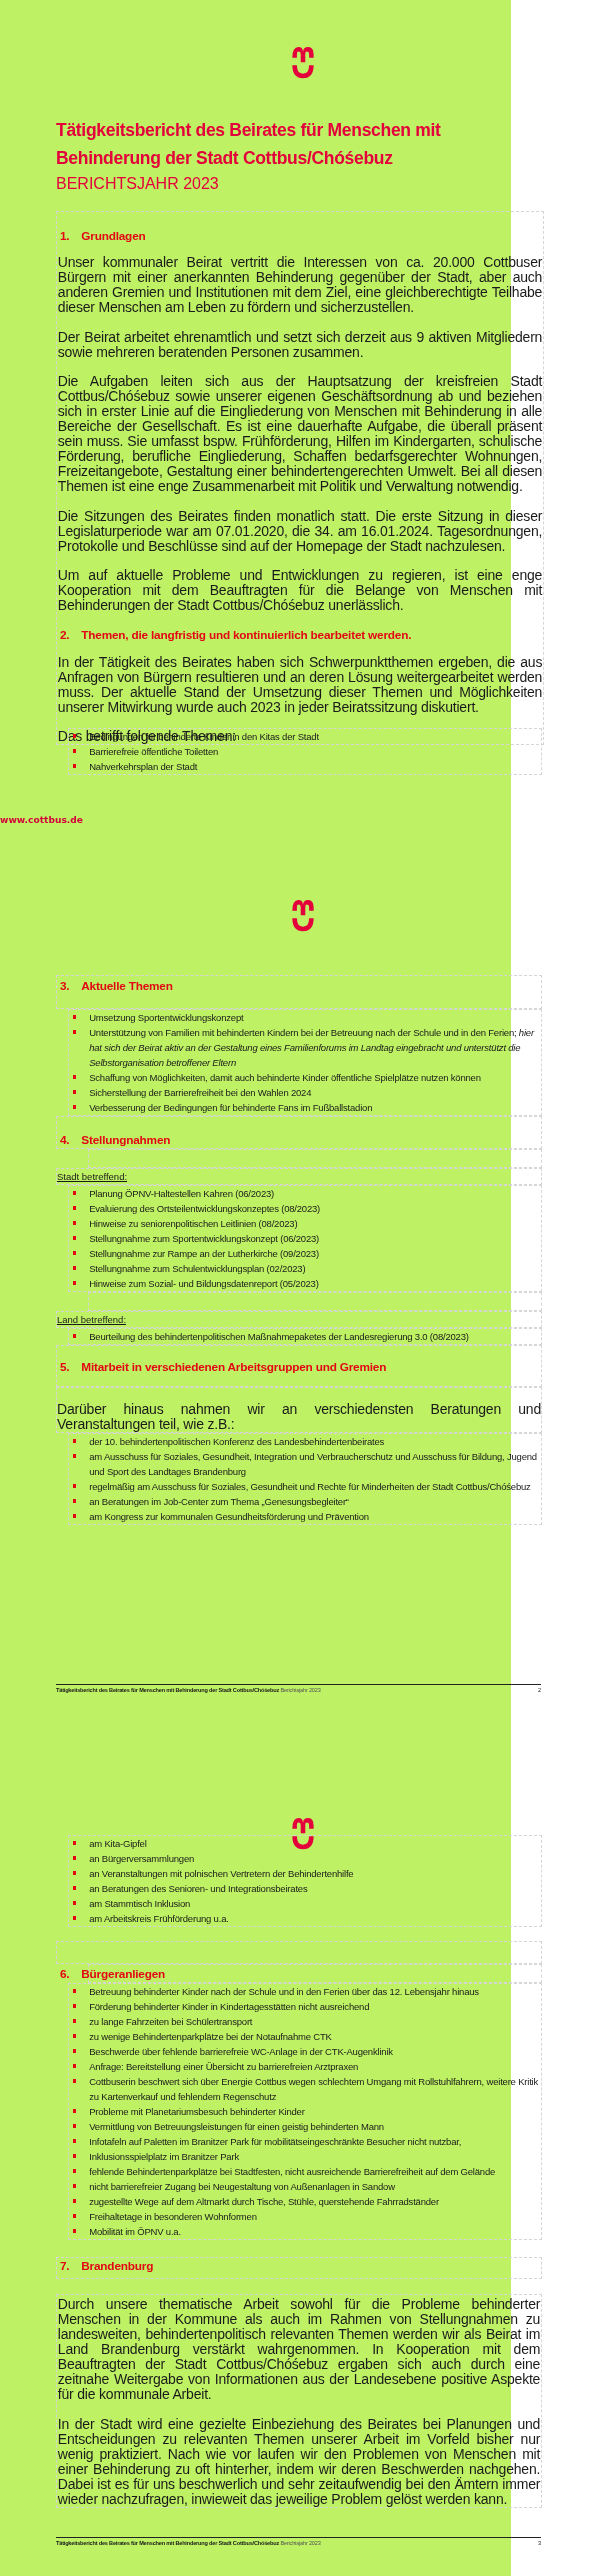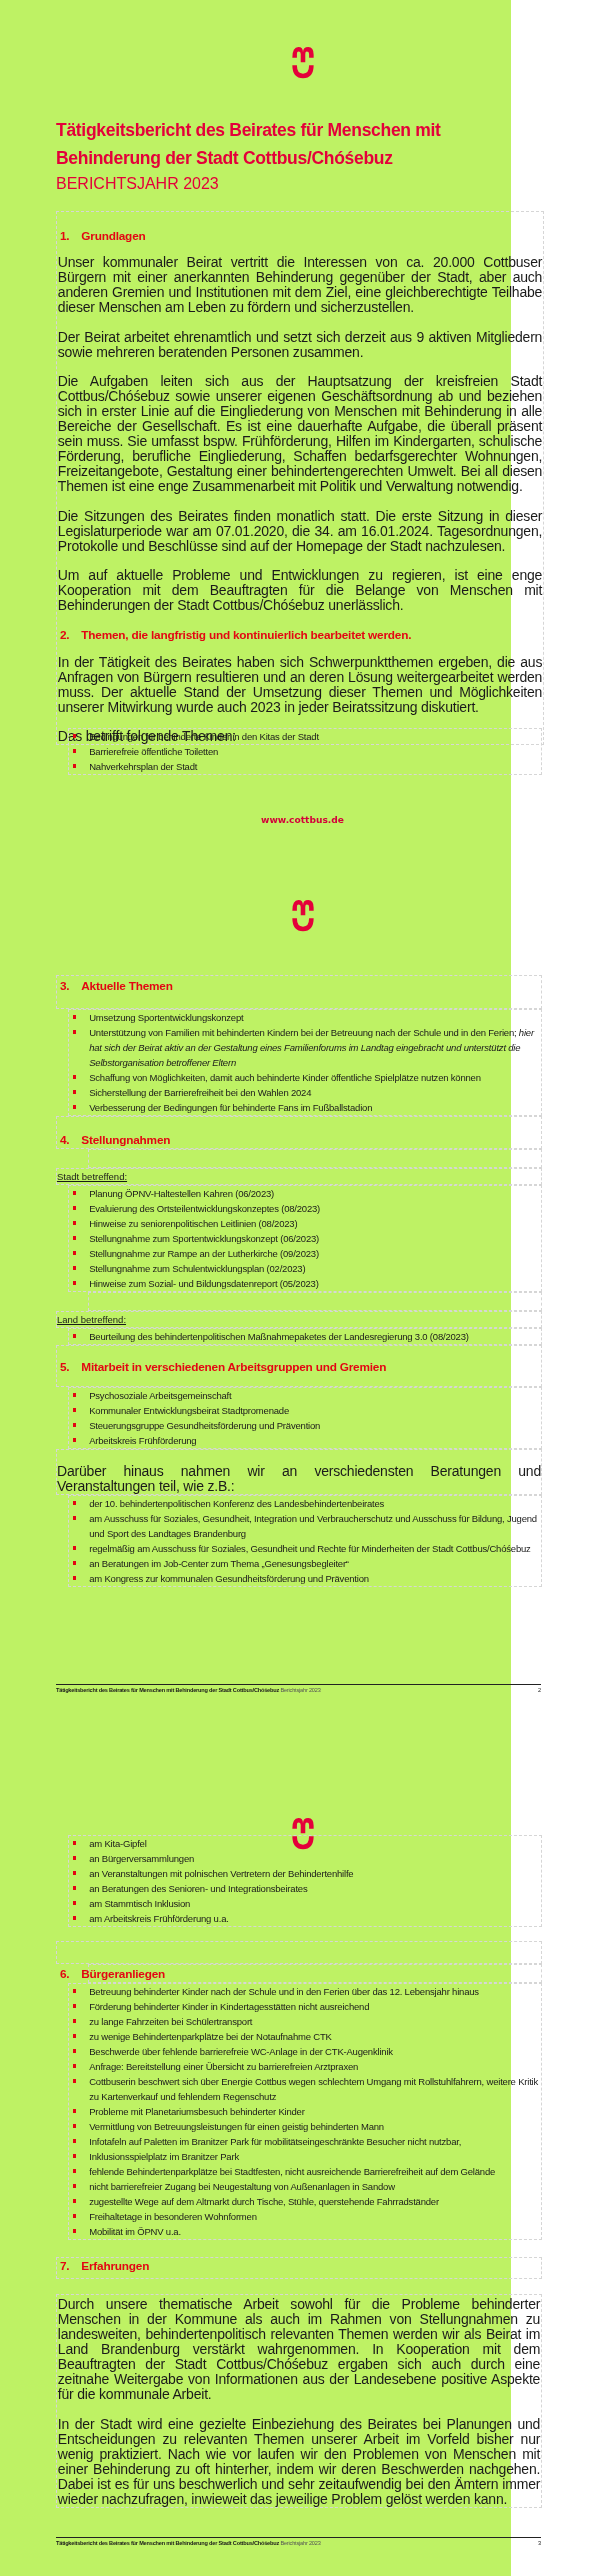--- a/index.html
+++ b/index.html
@@ -11,21 +11,21 @@
   .subtitle { color:#e4003a; font-size:16px; line-height:23px; margin:0; }
   .box { border:0.8px dashed #d6d6d6; }
   .h { color:#e30613; font-weight:bold; font-size:11.8px; margin:0; padding:0 0 0 3px; letter-spacing:-0.2px; }
   .h .num { display:inline-block; width:21.3px; }
   p { margin:0; font-size:14px; line-height:15px; text-align:justify; letter-spacing:-0.2px; }
   ul { list-style:none; margin:0; padding:0 0 0 29px; }
   li { position:relative; font-size:9.5px; line-height:15px; padding-left:20px; letter-spacing:-0.2px; }
   li::before { content:""; position:absolute; left:3.8px; top:5.3px; width:3px; height:3.8px; background:#e30613; }
   .u { text-decoration:underline; font-size:9.5px; line-height:15px; }
   em { font-style:italic; }
-  .web { position:absolute; left:0; width:605px; text-align:center; color:#d4003a; font-weight:bold; font-size:9.1px; font-family:"DejaVu Sans", sans-serif; }
+  .web { position:absolute; left:0; width:605px; color:#d4003a; font-weight:bold; font-size:9.1px; font-family:"DejaVu Sans", sans-serif; }
   .footer { position:absolute; left:56px; width:485px; border-top:1.1px solid #222; padding-top:2.3px; font-size:5.6px; display:flex; justify-content:space-between; letter-spacing:-0.2px; }
   .footer b { font-weight:bold; }
   .footer .yr { color:#555; }
 </style>
 </head>
 <body>
 
 <div class="page" style="top:0;height:839px;">
   <svg class="logo" style="top:44px;" viewBox="0 0 34 46">
     <path d="M3 18 Q3 4 11 4 Q17 4 17 11 Q17 4 24 4 Q31 4 31 14 L31 18 L25 18 L25 13 Q25 10 22 10 Q20 10 20 13 L20 24 L14 24 L14 13 Q14 10 11 10 Q9 10 9 13 L9 18 Z" fill="#e4003a"></path>
@@ -97,26 +97,20 @@
     </ul>
     <div class="box" style="margin-left:32px;height:17px;"></div>
     <div class="box u">Land betreffend:</div>
     <ul class="box" style="margin-left:12.2px;padding-left:0;">
       <li>Beurteilung des behindertenpolitischen Maßnahmepaketes der Landesregierung 3.0 (08/2023)</li>
     </ul>
 
     <div class="box" style="height:40px;position:relative;">
       <h2 class="h" style="position:absolute;top:14.5px;"><span class="num">5.</span><span>Mitarbeit in verschiedenen Arbeitsgruppen und Gremien</span></h2>
     </div>
-    <ul class="box" style="margin-left:12.2px;padding-left:0;">
-      <li>Psychosoziale Arbeitsgemeinschaft</li>
-      <li>Kommunaler Entwicklungsbeirat Stadtpromenade</li>
-      <li>Steuerungsgruppe Gesundheitsförderung und Prävention</li>
-      <li>Arbeitskreis Frühförderung</li>
-    </ul>
     <div class="box" style="padding-top:14.5px;">
       <p>Darüber hinaus nahmen wir an verschiedensten Beratungen und Veranstaltungen teil, wie z.B.:</p>
     </div>
     <ul class="box" style="margin-left:12.2px;padding-left:0;">
       <li>der 10. behindertenpolitischen Konferenz des Landesbehindertenbeirates</li>
       <li>am Ausschuss für Soziales, Gesundheit, Integration und Verbraucherschutz und Ausschuss für Bildung, Jugend und Sport des Landtages Brandenburg</li>
       <li>regelmäßig am Ausschuss für Soziales, Gesundheit und Rechte für Minderheiten der Stadt Cottbus/Chóśebuz</li>
       <li>an Beratungen im Job-Center zum Thema „Genesungsbegleiter“</li>
       <li>am Kongress zur kommunalen Gesundheitsförderung und Prävention</li>
     </ul>
@@ -161,21 +155,21 @@
       <li>Infotafeln auf Paletten im Branitzer Park für mobilitätseingeschränkte Besucher nicht nutzbar,</li>
       <li>Inklusionsspielplatz im Branitzer Park</li>
       <li>fehlende Behindertenparkplätze bei Stadtfesten, nicht ausreichende Barrierefreiheit auf dem Gelände</li>
       <li>nicht barrierefreier Zugang bei Neugestaltung von Außenanlagen in Sandow</li>
       <li>zugestellte Wege auf dem Altmarkt durch Tische, Stühle, querstehende Fahrradständer</li>
       <li>Freihaltetage in besonderen Wohnformen</li>
       <li>Mobilität im ÖPNV u.a.</li>
     </ul>
 
     <div class="box" style="margin-top:17px;height:20px;">
-      <h2 class="h" style="padding-top:0.8px;"><span class="num">7.</span><span>Erfahrungen</span></h2>
+      <h2 class="h" style="padding-top:0.8px;"><span class="num">7.</span><span>Brandenburg</span></h2>
     </div>
     <div class="box" style="margin-top:15.2px;padding:2.3px 0.8px 0 0.8px;">
       <p>Durch unsere thematische Arbeit sowohl für die Probleme behinderter Menschen in der Kommune als auch im Rahmen von Stellungnahmen zu landesweiten, behindertenpolitisch relevanten Themen werden wir als Beirat im Land Brandenburg verstärkt wahrgenommen. In Kooperation mit dem Beauftragten der Stadt Cottbus/Chóśebuz ergaben sich auch durch eine zeitnahe Weitergabe von Informationen aus der Landesebene positive Aspekte für die kommunale Arbeit.</p>
       <p style="margin-top:14.5px;">In der Stadt wird eine gezielte Einbeziehung des Beirates bei Planungen und Entscheidungen zu relevanten Themen unserer Arbeit im Vorfeld bisher nur wenig praktiziert. Nach wie vor laufen wir den Problemen von Menschen mit einer Behinderung zu oft hinterher, indem wir deren Beschwerden nachgehen. Dabei ist es für uns beschwerlich und sehr zeitaufwendig bei den Ämtern immer wieder nachzufragen, inwieweit das jeweilige Problem gelöst werden kann.</p>
     </div>
   </div>
 
   <div class="footer" style="top:814px;">
     <span><b>Tätigkeitsbericht des Beirates für Menschen mit Behinderung der Stadt Cottbus/Chóśebuz</b> <span class="yr">Berichtsjahr 2023</span></span>
     <span>3</span>

